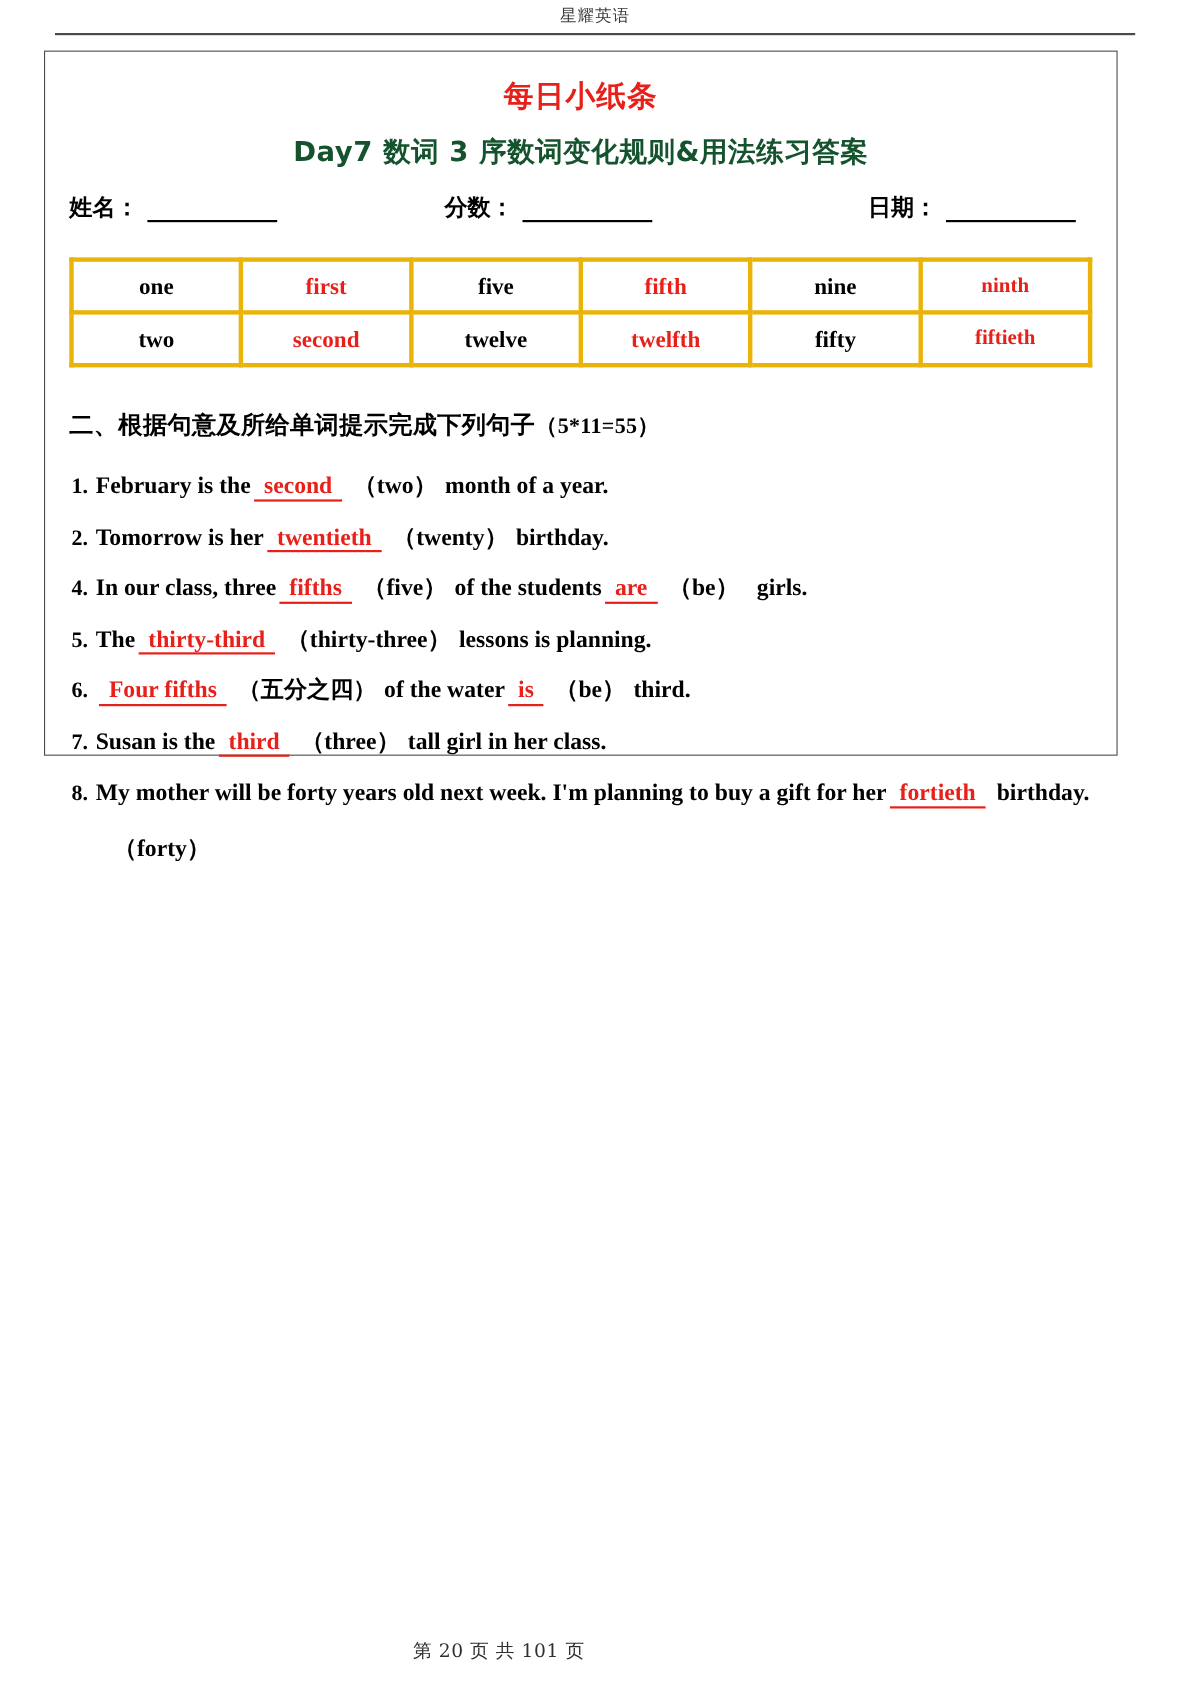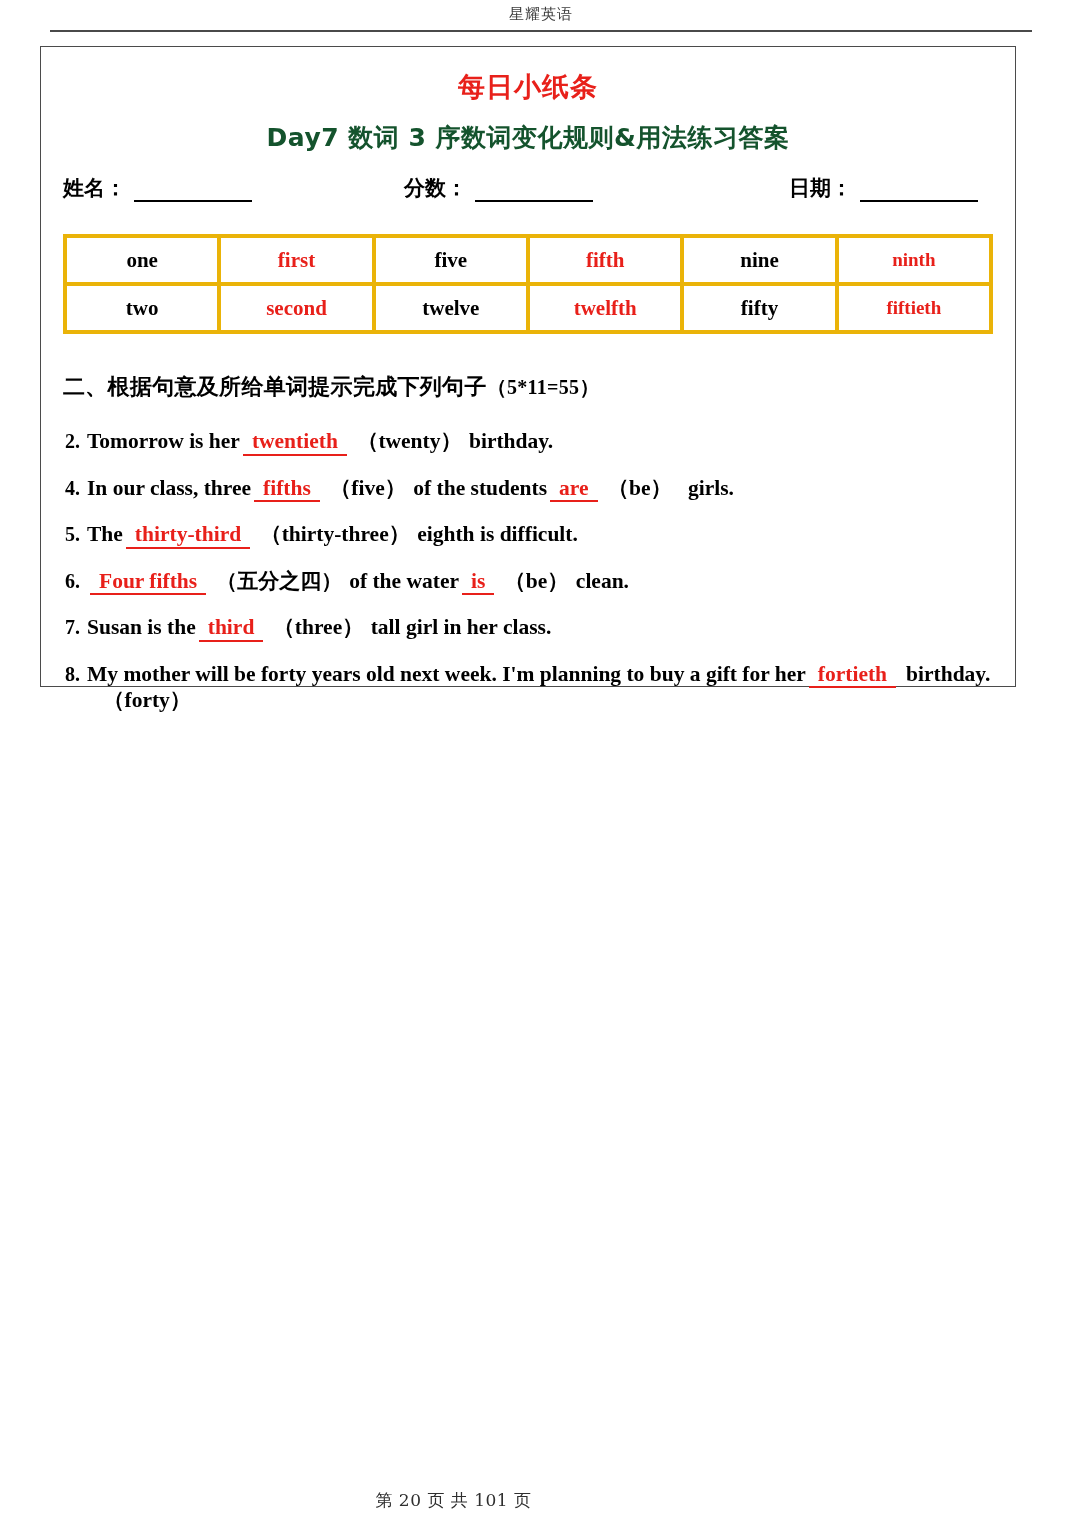--- a/index.html
+++ b/index.html
@@ -233,43 +233,46 @@
       </tbody>
     </table>
   </div>
 
   <div class="section-heading" style="margin-top:38px;">
     <span>二、根据句意及所给单词提示完成下列句子</span><span class="pts">（5*11=55）</span>
   </div>
 
   <div class="questions">
 
+    <div class="q-line">
+      <span class="q-num">1.</span><span class="sp"></span><span>February is the</span><span class="fill">second</span><span class="sp"></span><span class="hint">（two）</span><span class="sp"></span><span>month of a year.</span>
+    </div>
 
     <div class="q-line">
       <span class="q-num">2.</span><span class="sp"></span><span>Tomorrow is her</span><span class="fill">twentieth</span><span class="sp"></span><span class="hint">（twenty）</span><span class="sp"></span><span>birthday.</span>
     </div>
 
 
     <div class="q-line">
       <span class="q-num">4.</span><span class="sp"></span><span>In our class, three</span><span class="fill">fifths</span><span class="sp"></span><span class="hint">（five）</span><span class="sp"></span><span>of the students</span><span class="fill">are</span><span class="sp"></span><span class="hint">（be）</span><span class="sp-wide"></span><span>girls.</span>
     </div>
 
     <div class="q-line">
-      <span class="q-num">5.</span><span class="sp"></span><span>The</span><span class="fill">thirty-third</span><span class="sp"></span><span class="hint">（thirty-three）</span><span class="sp"></span><span>eighth is difficult.</span>
-    </div>
-
-    <div class="q-line">
-      <span class="q-num">6.</span><span class="sp"></span><span class="fill">Four fifths</span><span class="sp"></span><span class="cn-hint">（五分之四）</span><span class="sp"></span><span>of the water</span><span class="fill">is</span><span class="sp"></span><span class="hint">（be）</span><span class="sp"></span><span>clean.</span>
+      <span class="q-num">5.</span><span class="sp"></span><span>The</span><span class="fill">thirty-third</span><span class="sp"></span><span class="hint">（thirty-three）</span><span class="sp"></span><span>lessons is planning.</span>
+    </div>
+
+    <div class="q-line">
+      <span class="q-num">6.</span><span class="sp"></span><span class="fill">Four fifths</span><span class="sp"></span><span class="cn-hint">（五分之四）</span><span class="sp"></span><span>of the water</span><span class="fill">is</span><span class="sp"></span><span class="hint">（be）</span><span class="sp"></span><span>third.</span>
     </div>
 
     <div class="q-line">
       <span class="q-num">7.</span><span class="sp"></span><span>Susan is the</span><span class="fill">third</span><span class="sp"></span><span class="hint">（three）</span><span class="sp"></span><span>tall girl in her class.</span>
     </div>
 
-    <div class="q-line" style="margin-bottom:2px;">
+    <div class="q-line" style="margin-bottom:26px;">
       <span class="q-num">8.</span><span class="sp"></span><span>My mother will be forty years old next week. I'm planning to buy a gift for her</span><span class="fill">fortieth</span><span class="sp"></span><span>birthday.</span>
     </div>
     <div class="q-line q-cont">
       <span class="hint">（forty）</span>
     </div>
 
   </div>
 </div>
 
 <div class="page-footer">

